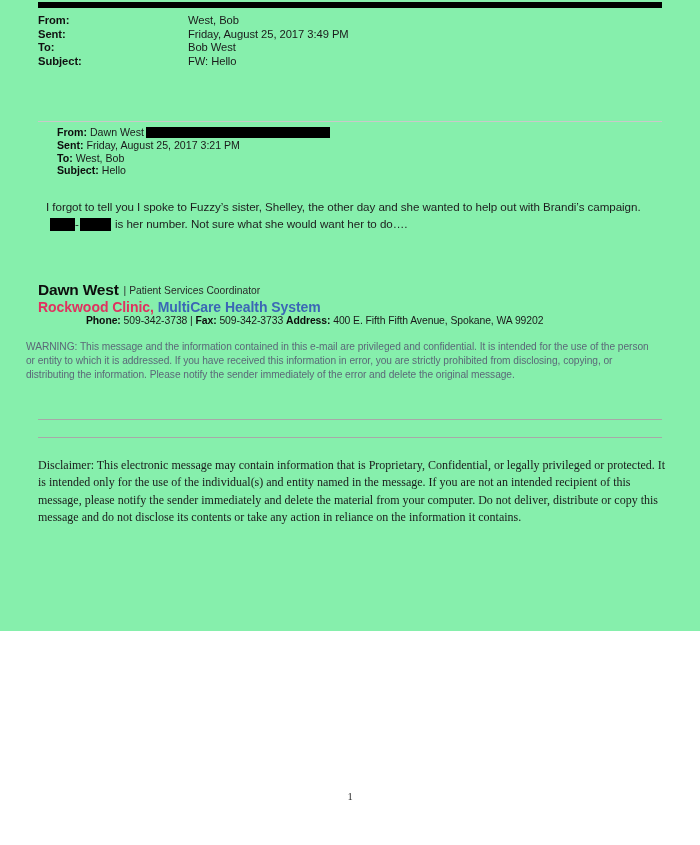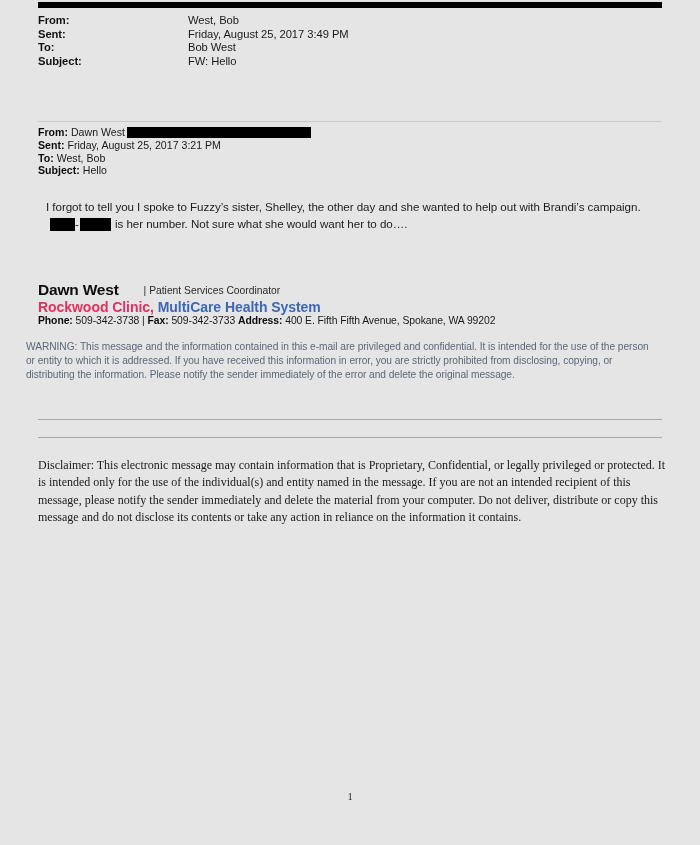--- a/index.html
+++ b/index.html
@@ -13,22 +13,22 @@
     position: relative;
     font-family: "Liberation Sans", sans-serif;
     color: #151515;
     overflow: hidden;
   }
 
   .page {
     position: absolute;
     left: 0; top: 0;
     width: 700px;
-    height: 845px;
-    background: #e5e5e5;
+    height: 631px;
+    background: #86efac;
   }
 
   
   .top-bar {
     position: absolute;
     left: 38px;
     top: 2px;
     width: 624px;
     height: 6px;
     background: #000000;
@@ -76,20 +76,21 @@
     position: absolute;
     left: 38px;
     top: 126px;
     width: 624px;
   }
   .inner-line {
     font-size: 10.6px;
     line-height: 12.8px;
     color: #1a1a1a;
     white-space: nowrap;
+    margin-left: 19px;
   }
   .inner-line b {
     font-weight: bold;
     color: #0d0d0d;
   }
   .redact-inline {
     display: inline-block;
     background: #000000;
     vertical-align: middle;
     position: relative;
@@ -152,37 +153,37 @@
     color: #0d0d0d;
     letter-spacing: -0.2px;
   }
   .sig-title {
     font-size: 10.3px;
     font-weight: normal;
     color: #2a2a2a;
     padding-left: 5px;
     position: relative;
     top: -1.5px;
-    margin-left: 20px;
   }
   .sig-org-line {
     font-size: 14px;
     font-weight: bold;
     line-height: 14px;
     white-space: nowrap;
     letter-spacing: -0.05px;
   }
   .org-clinic { color: #e0325f; }
   .org-system { color: #3b67b5; }
   .sig-contact-line {
     font-size: 10.4px;
     line-height: 14px;
     color: #1a1a1a;
     white-space: nowrap;
     letter-spacing: -0.08px;
+    margin-left: 48px;
   }
   .sig-contact-line b { font-weight: bold; color: #0d0d0d; }
 
   
   #warning-block {
     position: absolute;
     left: 26px;
     top: 340px;
     width: 630px;
   }

